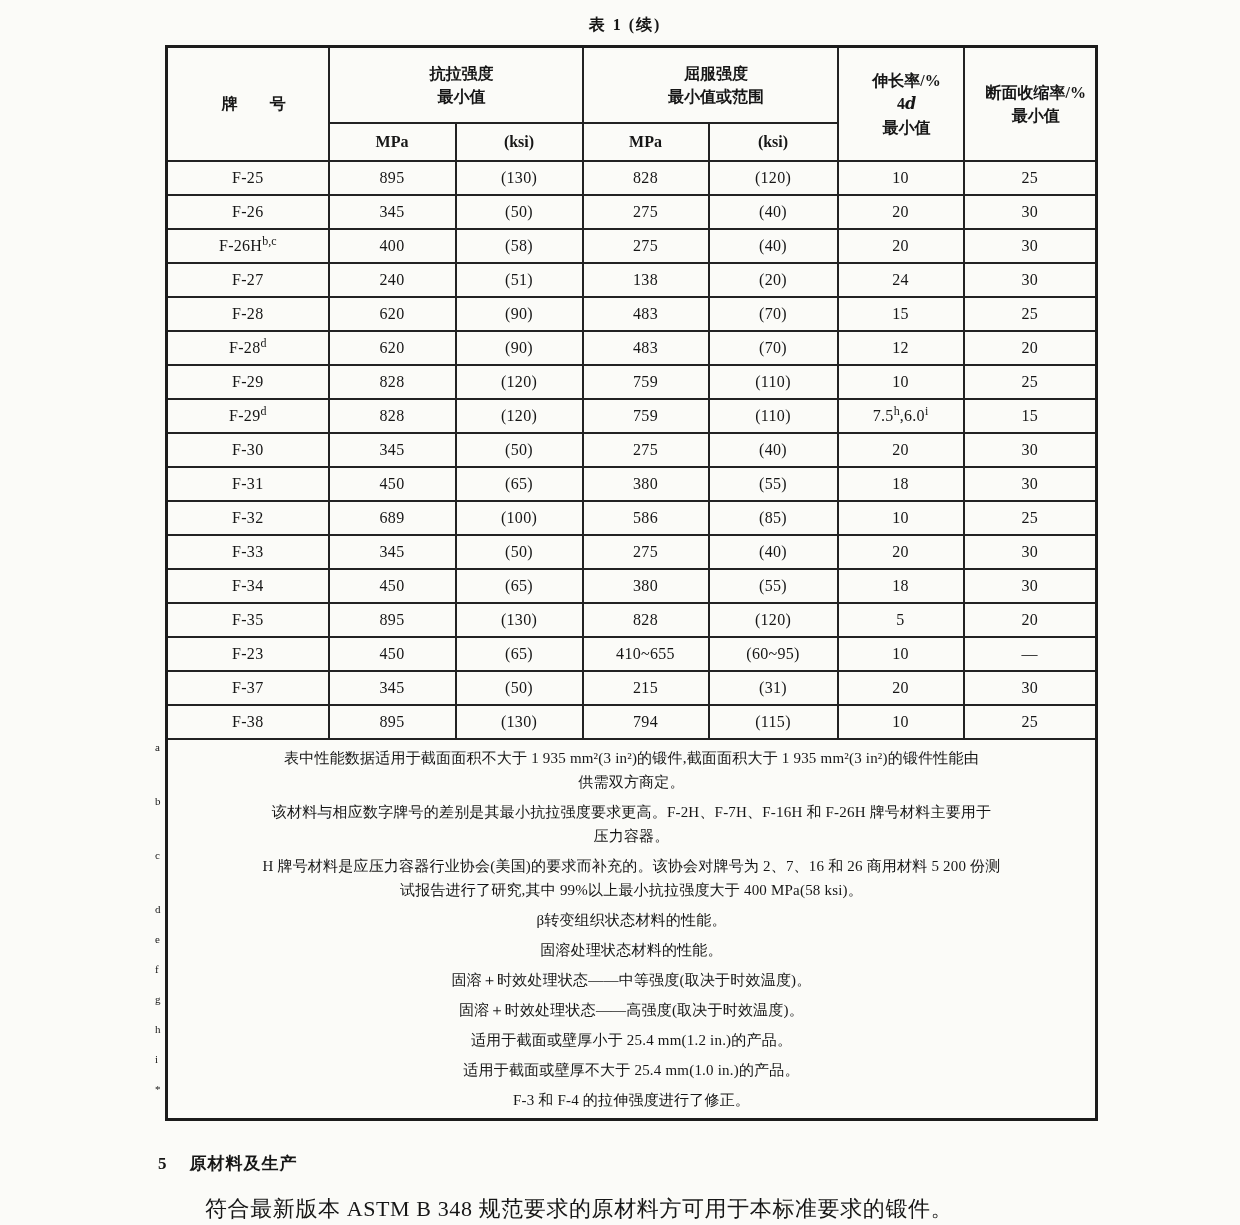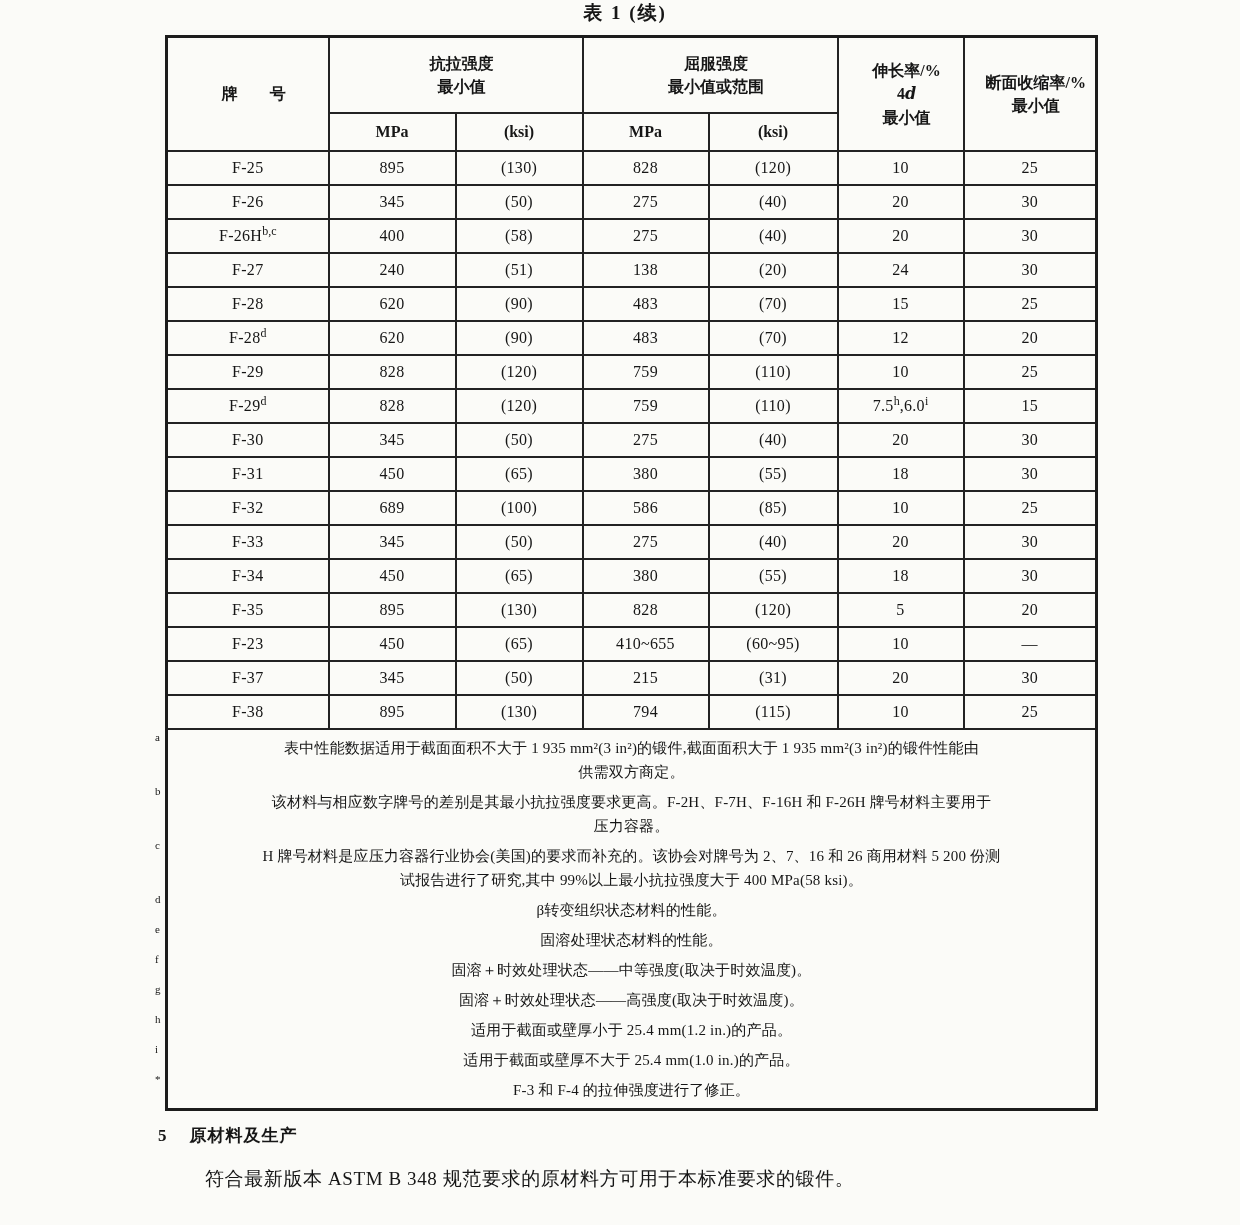--- a/index.html
+++ b/index.html
@@ -4,22 +4,22 @@
 <style>
   html,body{margin:0;padding:0;}
   body{
     width:1240px;height:1225px;overflow:hidden;
     background:#fbfbf8;color:#161616;
     font-family:"Liberation Serif","DejaVu Serif",serif;
     -webkit-font-smoothing:antialiased;
   }
   .doc{position:relative;width:1240px;height:1225px;}
   .title{
-    width:930px;margin:0 0 9px 160px;padding-top:0;
-    text-align:center;font-size:19px;font-weight:bold;letter-spacing:2px;
+    width:930px;margin:0 0 9px 160px;padding-top:15px;
+    text-align:center;font-size:16px;font-weight:bold;letter-spacing:2px;
   }
   table.spec{
     border-collapse:collapse;table-layout:fixed;
     width:930px;margin-left:165px;
     border:3px solid #1c1c1c;
   }
   table.spec th,table.spec td{
     border:2px solid #232323;
     text-align:center;vertical-align:middle;
     font-size:16px;padding:0 4px;
@@ -38,27 +38,27 @@
   .fn{
     position:relative;margin:6px 0;
     font-size:15px;line-height:24px;
     white-space:pre-line;letter-spacing:0.2px;
   }
   .fn .marker{
     position:absolute;left:-17px;top:1px;
     font-size:11px;line-height:0;
   }
   .section{
-    margin:13px 0 0 158px;
+    margin:31px 0 0 158px;
     font-size:17px;font-weight:bold;letter-spacing:1px;
   }
   .section .secnum{margin-right:22px;}
   .para{
     margin:19px 12px 0 205px;
-    font-size:19px;letter-spacing:0.6px;
+    font-size:22px;letter-spacing:0.6px;
   }
 </style>
 </head>
 <body>
 
 <div class="doc">
 
   <div class="title">表 1 (续)</div>
 
   <table class="spec">

